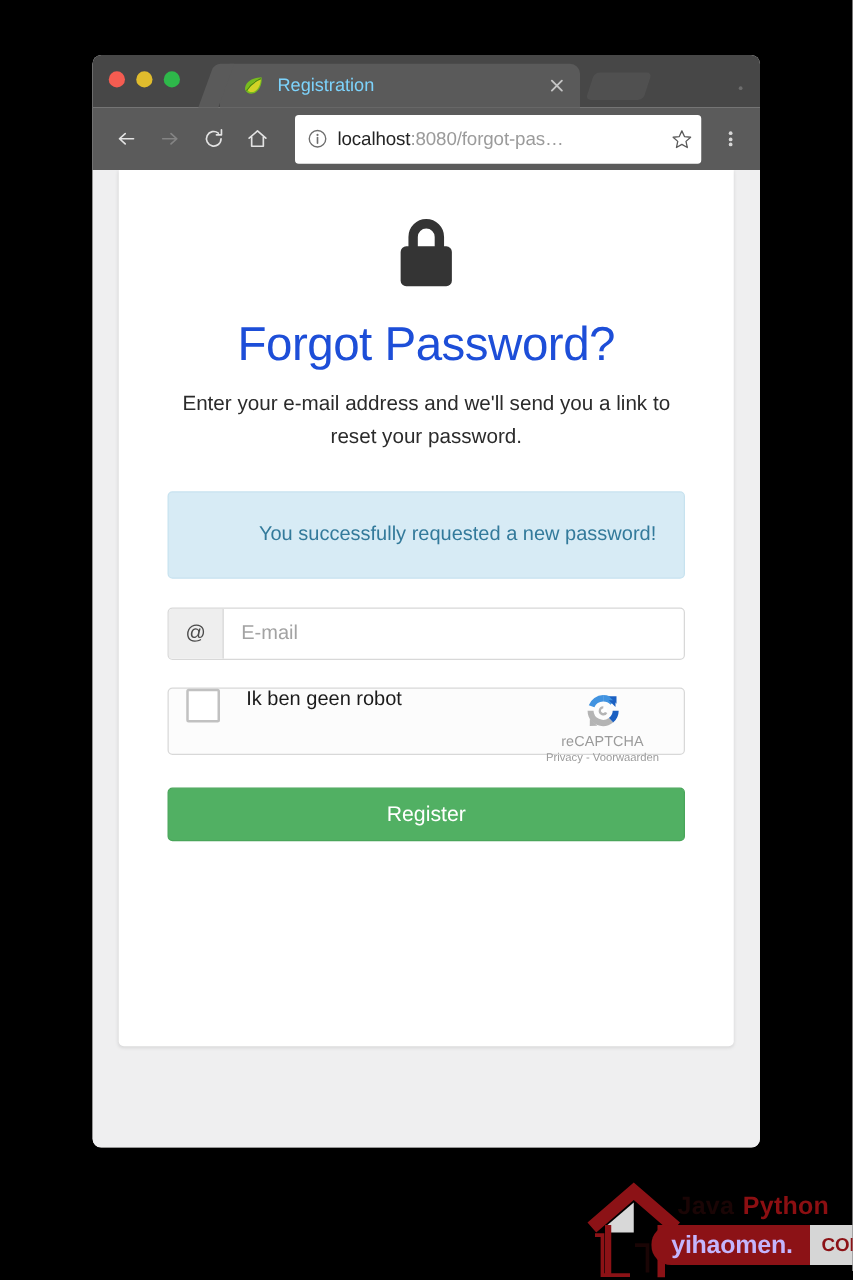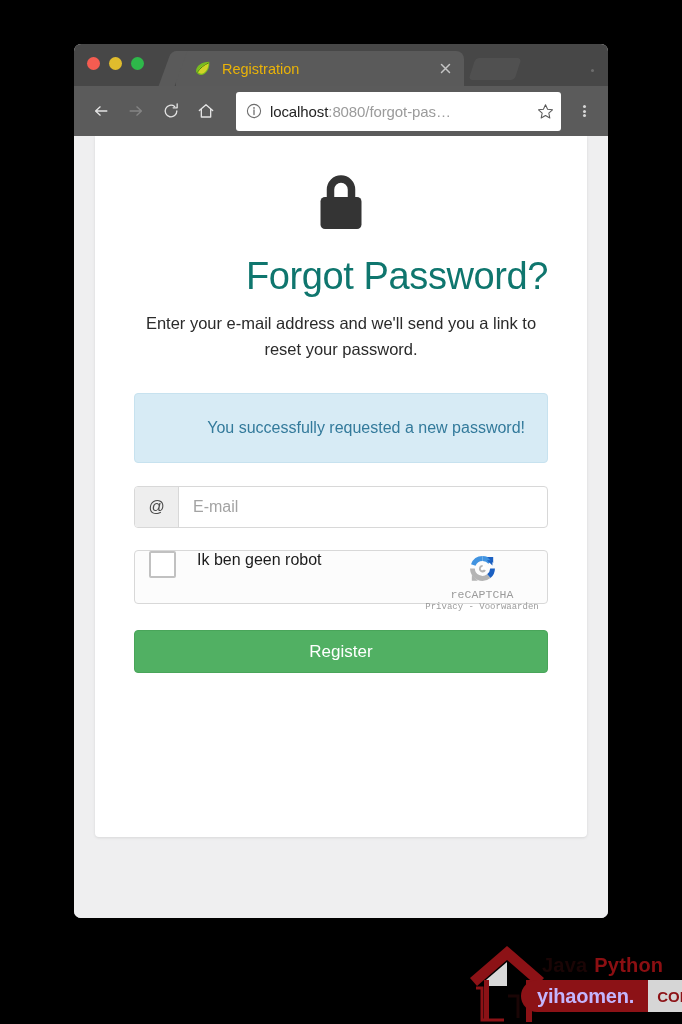--- a/index.html
+++ b/index.html
@@ -73,21 +73,21 @@
 
   .favicon {
     width: 17px; height: 17px;
     margin-right: 11px;
     flex: none;
     position: relative;
     z-index: 2;
   }
 
   .tab-title {
-    color: #eab308;
+    color: #7dd3fc;
     font-size: 14.5px;
     white-space: nowrap;
     overflow: hidden;
     text-overflow: ellipsis;
     flex: 1;
     position: relative;
     z-index: 2;
   }
 
   .tab-close {
@@ -184,24 +184,24 @@
   }
 
   .lock-wrap {
     display: flex;
     justify-content: center;
     padding-top: 37px;
   }
   .lock-icon { width: 52px; height: 58px; }
 
   .page-title {
-    text-align: right;
+    text-align: center;
     font-size: 38px;
     font-weight: 400;
-    color: #0f766e;
+    color: #1d4ed8;
     margin-top: 24px;
     letter-spacing: -0.4px;
   }
 
   .page-subtitle {
     text-align: center;
     font-size: 16.5px;
     line-height: 1.55;
     color: #2b2b2b;
     margin-top: 13px;
@@ -277,21 +277,20 @@
     margin-left: 21px;
     flex: 1;
   }
   .rc-brand {
     display: flex;
     flex-direction: column;
     align-items: center;
     flex: none;
     width: 106px;
     padding-bottom: 2px;
-    font-family: Liberation Mono, monospace;
   }
   .rc-logo { width: 35px; height: 35px; }
   .rc-name {
     font-size: 11.5px;
     color: #9b9b9b;
     margin-top: 2px;
     letter-spacing: .1px;
   }
   .rc-links {
     font-size: 9px;

